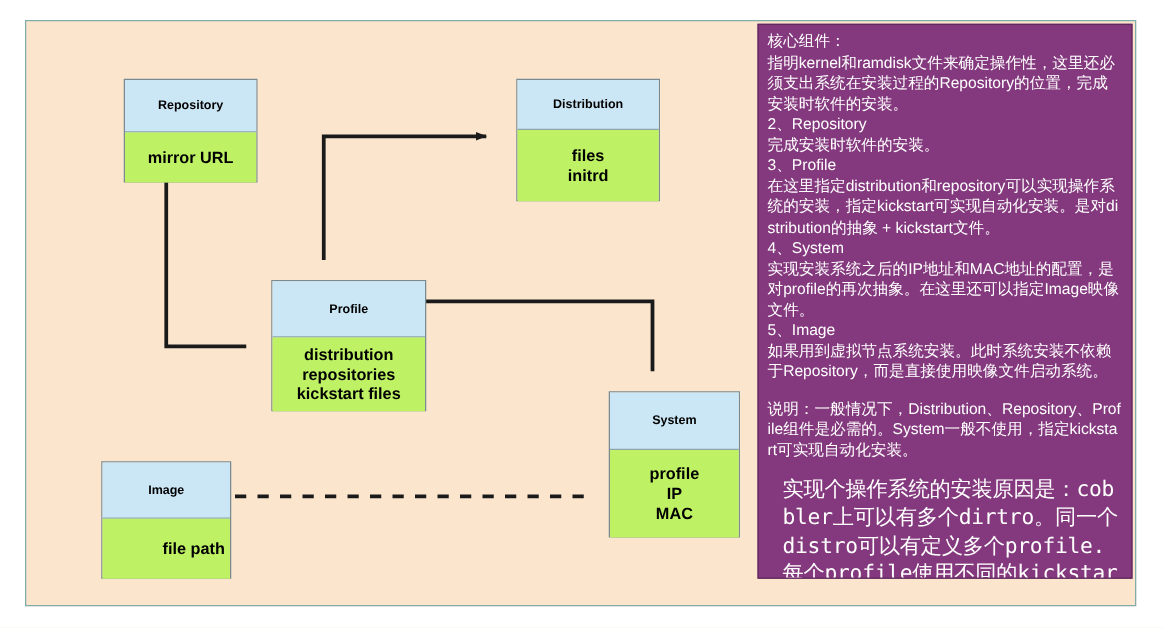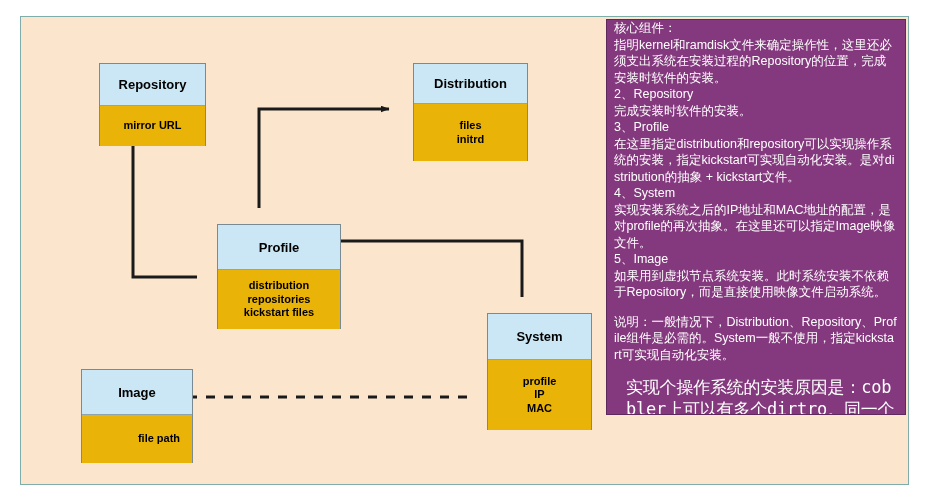--- a/index.html
+++ b/index.html
@@ -33,32 +33,32 @@
   .node {
     position: absolute;
     box-sizing: border-box;
     border: 1px solid #7a8a93;
     z-index: 5;
   }
   .node .head {
     background: #cbe7f5;
     color: #000000;
     font-weight: bold;
-    font-size: 13px;
+    font-size: 10px;
     display: flex;
     align-items: center;
     justify-content: center;
     box-sizing: border-box;
     border-bottom: 1px solid #8fa5ad;
   }
   .node .body {
-    background: #eab308;
+    background: #bef264;
     color: #000000;
     font-weight: bold;
-    font-size: 11px;
+    font-size: 13px;
     display: flex;
     flex-direction: column;
     align-items: center;
     justify-content: center;
     line-height: 1.22;
     box-sizing: border-box;
   }
   .node .body span { display: block; white-space: nowrap; }
 
   
@@ -71,45 +71,45 @@
   #node-distribution .body { height: 57px; }
 
   #node-profile { left: 196px; top: 207px; width: 124px; height: 105px; }
   #node-profile .head { height: 45px; }
   #node-profile .body { height: 59px; }
 
   #node-system { left: 466px; top: 296px; width: 105px; height: 117px; }
   #node-system .head { height: 46px; }
   #node-system .body { height: 70px; }
 
-  #node-image { left: 60px; top: 352px; width: 112px; height: 94px; }
+  #node-image { left: 60px; top: 352px; width: 104px; height: 94px; }
   #node-image .head { height: 45px; }
   #node-image .body { height: 48px; padding-left: 44px; }
 
   
   #connectors {
     position: absolute;
     left: 0; top: 0;
     width: 889px;
     height: 469px;
     pointer-events: none;
     z-index: 3;
   }
 
   
   #notes {
     position: absolute;
     left: 585px;
     top: 2px;
     width: 300px;
-    height: 396px;
+    height: 444px;
     background: #84397e;
     border: 1px solid #5f2a5b;
     box-sizing: border-box;
-    padding: 0 7px 4px 7px;
+    padding: 5px 7px 4px 7px;
     color: #ffffff;
     font-size: 12.5px;
     line-height: 1.32;
     overflow: hidden;
     z-index: 8;
   }
   #notes p {
     margin: 0;
     white-space: pre-wrap;
     word-break: break-all;

